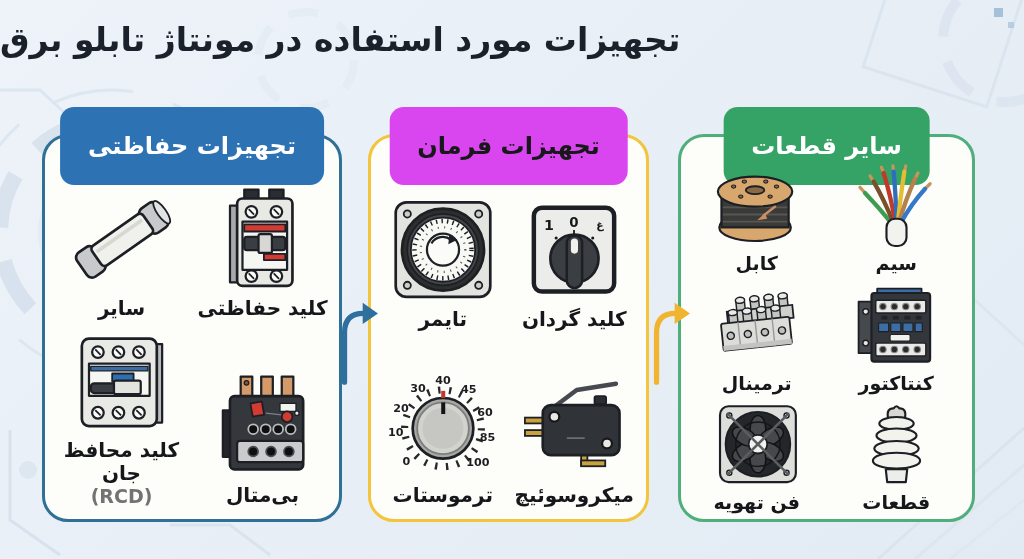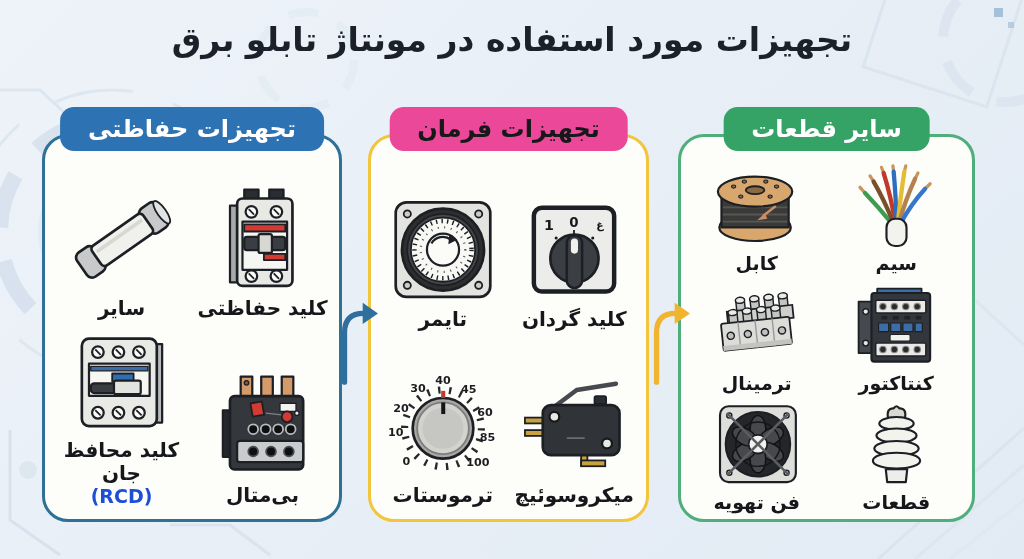--- a/index.html
+++ b/index.html
@@ -3,52 +3,52 @@
 <meta charset="utf-8">
 <style>
   html,body{margin:0;padding:0;background:#dfe7f0;}
   .canvas{
     position:relative;width:1024px;height:559px;overflow:hidden;
     background:linear-gradient(135deg,#eef3f9 0%,#e7eef6 55%,#e2ebf4 100%);
     font-family:"DejaVu Sans",sans-serif;
   }
   .bg-deco{position:absolute;inset:0;pointer-events:none;}
   .page-title{
-    position:absolute;top:20px;left:0;right:0;text-align:center;
+    position:absolute;top:20px;left:0;right:0;text-align:left;
     font-size:33px;font-weight:bold;color:#1b212b;direction:rtl;letter-spacing:-.5px;
   }
   .panel{
     position:absolute;top:134px;height:388px;background:#fdfdfa;
     border-radius:26px;border:3px solid #888;box-sizing:border-box;
   }
   .panel-protective{left:42px;width:300px;border-color:#2e7096;}
   .panel-control{left:368px;width:281px;border-color:#f2c53d;}
   .panel-other{left:678px;width:297px;border-color:#4fae7c;}
   .badge{
     position:absolute;top:-30px;left:50%;transform:translateX(-50%);
-    padding:7px 28px;border-radius:14px;font-size:24px;font-weight:bold;
+    padding:24px 28px;border-radius:14px;font-size:24px;font-weight:bold;
     white-space:nowrap;direction:rtl;line-height:1.25;
   }
   .panel-protective .badge{background:#2d73b4;color:#ffffff;}
-  .panel-control .badge{background:#ec4899;color:#17181a;text-align:center;}
+  .panel-control .badge{background:#d946ef;color:#17181a;text-align:center;}
   .panel-other .badge{background:#35a266;color:#ffffff;text-align:right;}
   .grid{
     position:absolute;left:6px;right:6px;top:26px;bottom:4px;
     display:grid;grid-template-columns:1fr 1fr;grid-template-rows:1fr 1fr;
   }
   .panel-other .grid{grid-template-columns:1fr 1fr;}
   .item{display:flex;flex-direction:column;align-items:center;justify-content:flex-end;padding-bottom:8px;}
   .item svg{display:block;width:116px;height:auto;}
   .panel-other .item svg{width:93px;}
   .item-label{
     font-size:20px;font-weight:bold;color:#15171b;text-align:center;
     direction:rtl;line-height:1.15;margin-top:4px;
   }
   .panel-other .item-label{font-size:19px;}
-  .item-sublabel{font-size:19px;font-weight:bold;color:#1d4ed8;text-align:right;direction:rtl;}
+  .item-sublabel{font-size:19px;font-weight:bold;color:#737373;text-align:right;direction:rtl;}
   .arrow{position:absolute;top:300px;width:46px;height:86px;}
   .arrow-1{left:333px;}
   .arrow-2{left:645px;}
   svg text{font-family:"DejaVu Sans",sans-serif;}
 </style>
 </head>
 <body>
 
 <div class="canvas">
 

